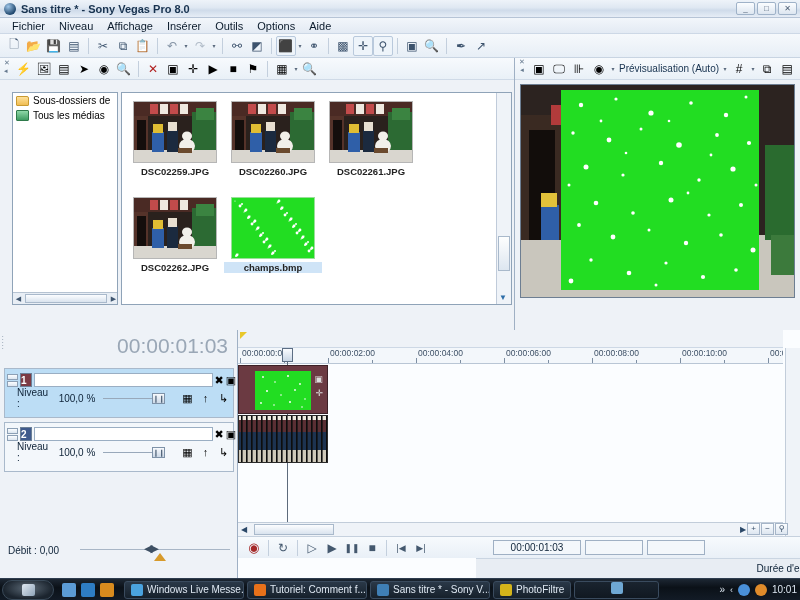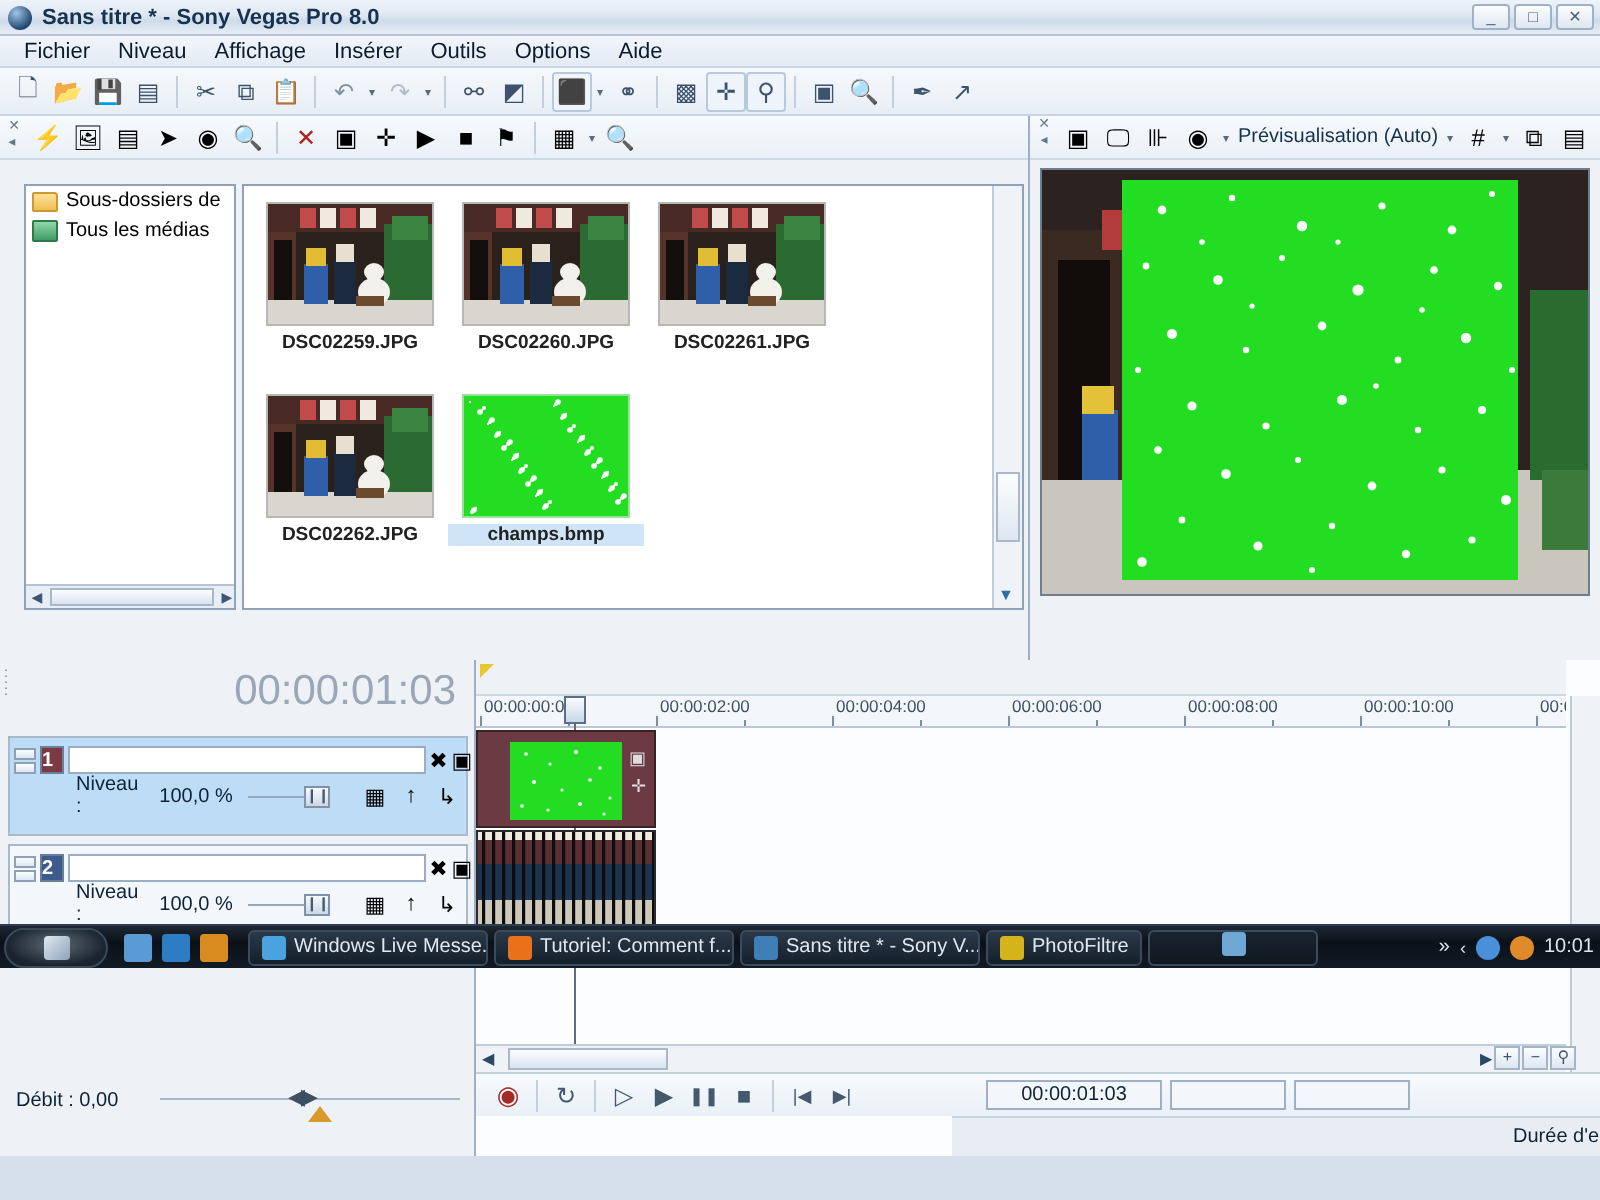--- a/index.html
+++ b/index.html
@@ -1,21 +1,21 @@
 <!DOCTYPE html>
 <html><head>
 <meta charset="utf-8">
 <style>
   * { box-sizing: border-box; margin: 0; padding: 0; }
   html, body {
     width: 800px; height: 600px; overflow: hidden;
     font-family: "Liberation Sans", sans-serif;
     font-size: 11px; color: #000; background: #d6e0ec;
   }
-  #app { position: relative; width: 800px; height: 484px; }
+  #app { position: relative; width: 800px; height: 600px; }
 
   
   .titlebar {
     position: absolute; left: 0; top: 0; width: 800px; height: 18px;
     background: linear-gradient(to bottom, #eef3f9 0%, #dfe8f2 45%, #cfdbea 60%, #e6edf6 100%);
     border-bottom: 1px solid #b6c4d6;
     display: flex; align-items: center; padding-left: 4px;
   }
   .tb-icon {
     width: 12px; height: 12px; border-radius: 50%;
@@ -171,21 +171,21 @@
   .track.sel { background: #bcddf5; }
   .trk-row1 { display: flex; align-items: center; height: 20px; padding: 2px 2px 0 2px; gap: 2px; }
   .trk-btnstack { width: 12px; display: flex; flex-direction: column; gap: 1px; }
   .trk-mini { width: 11px; height: 6px; border: 1px solid #8da0b5; background: linear-gradient(to bottom,#fbfdff,#dde6f0); }
   .trk-num {
     width: 30px; height: 14px; border: 1px solid #6b7f96; display: flex; align-items: center;
     justify-content: flex-end; padding-right: 4px; color: #fff; font-size: 10px; font-weight: bold;
   }
   .trk-name { flex: 1; height: 14px; background: #fff; border: 1px solid #9aaec3; }
   .trk-icn { width: 15px; height: 15px; display: flex; align-items: center; justify-content: center; font-size: 11px; }
-  .trk-row2 { display: flex; align-items: center; height: 18px; padding: 0 2px; gap: 3px; font-size: 10px; margin-left: 21px; }
+  .trk-row2 { display: flex; align-items: center; height: 18px; padding: 0 2px; gap: 3px; font-size: 10px; }
   .trk-lvl-label { width: 46px; padding-left: 10px; color: #0d2237; }
   .trk-lvl-val { width: 42px; text-align: center; color: #0d2237; }
   .trk-slider { flex: 1; height: 12px; position: relative; }
   .trk-slider .line { position: absolute; left: 2px; right: 16px; top: 6px; height: 1px; background: #98a8ba; }
   .trk-slider .knob {
     position: absolute; right: 12px; top: 1px; width: 13px; height: 11px;
     background: linear-gradient(to bottom,#f8fafd,#ccd8e6); border: 1px solid #7e92a8;
     font-size: 7px; color: #44586e; text-align: center; line-height: 10px;
   }
 

